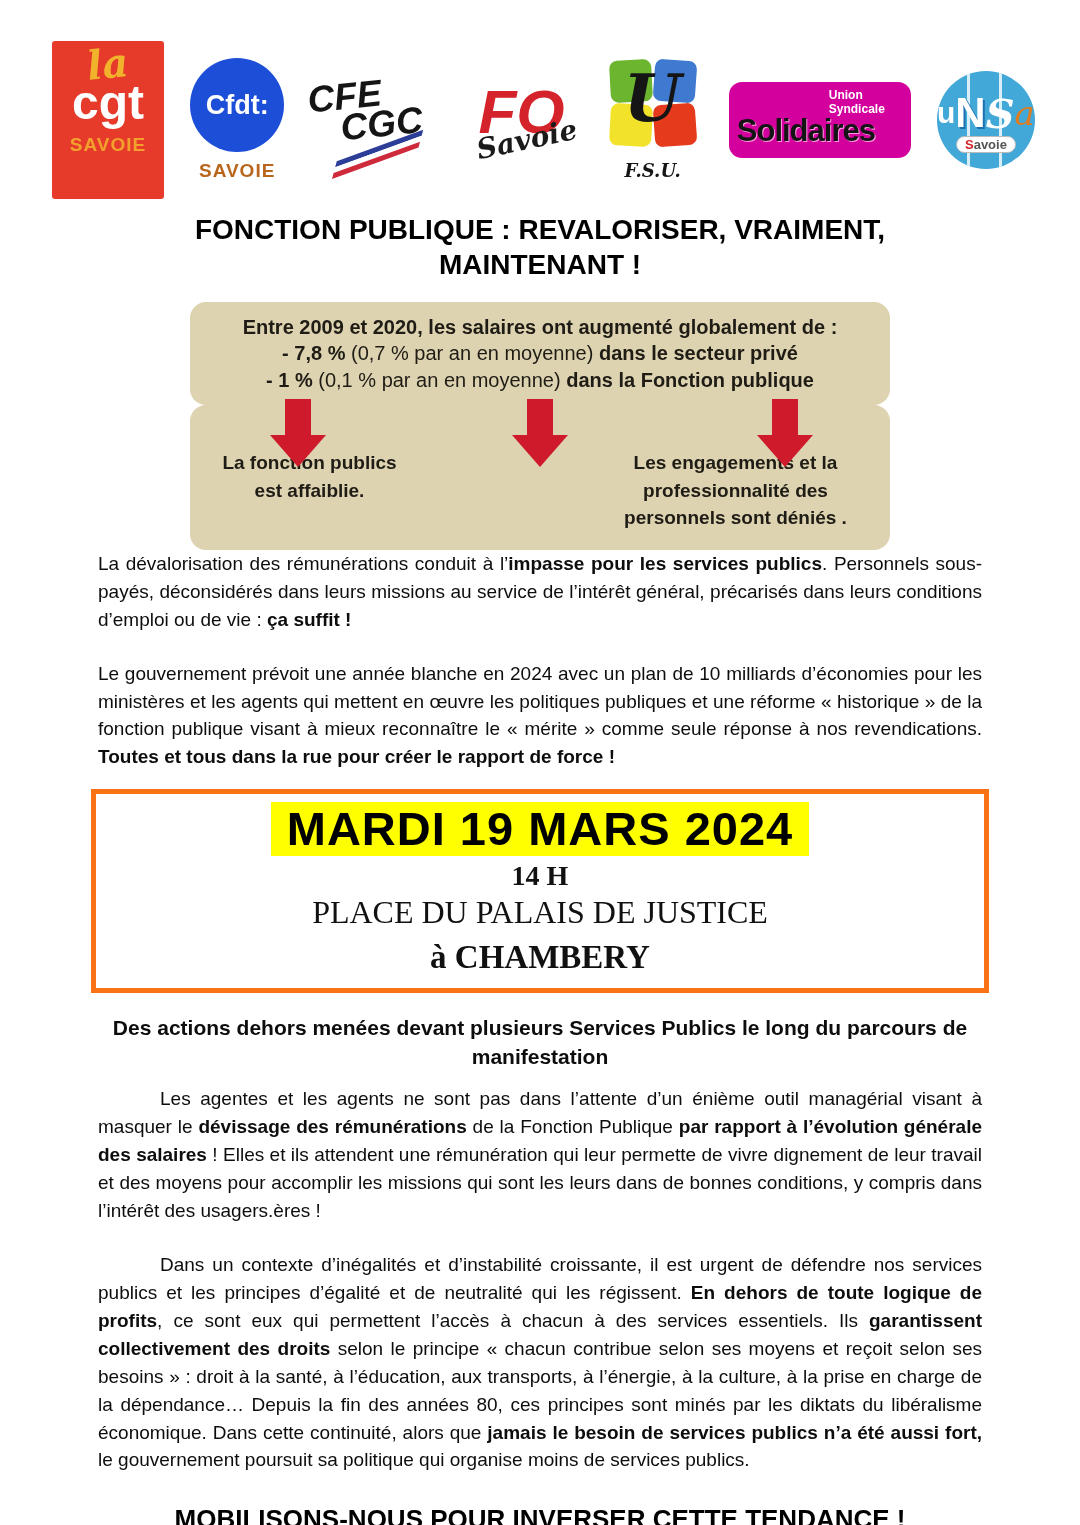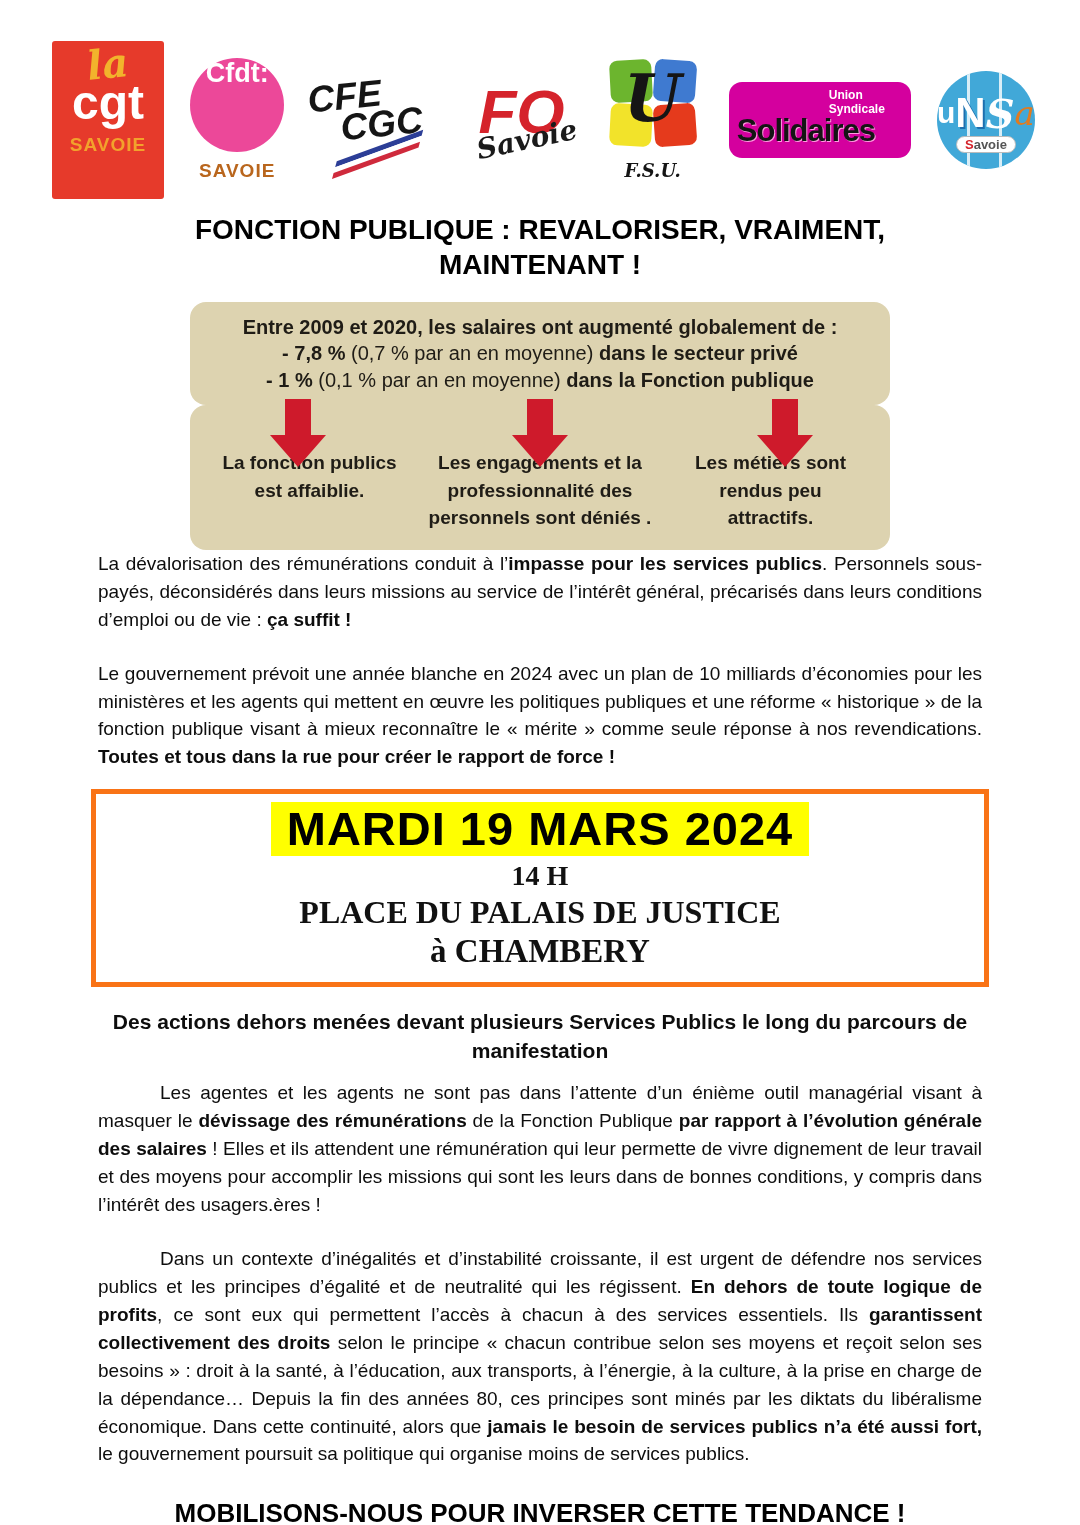--- a/index.html
+++ b/index.html
@@ -17,22 +17,22 @@
          padding:40px 45px 0 52px;height:200px;}
   .logo{display:flex;flex-direction:column;align-items:center;}
 
   .cgt{width:112px;height:158px;background:#e63a2b;border-radius:3px;
        justify-content:flex-start;padding-top:6px;}
   .cgt-la{font-family:"DejaVu Serif",serif;font-style:italic;font-weight:bold;
           color:#f2b32c;font-size:40px;line-height:.85;transform:rotate(-6deg);}
   .cgt-main{color:#fff;font-weight:bold;font-size:48px;line-height:.9;letter-spacing:0;}
   .cgt-sub{color:#f2a22c;font-weight:bold;font-size:19px;letter-spacing:1px;margin-top:10px;}
 
-  .cfdt-circle{width:94px;height:94px;border-radius:50%;background:#ec4899;
-               display:flex;justify-content:center;}
+  .cfdt-circle{width:94px;height:94px;border-radius:50%;background:#1d4ed8;
+               display:flex;align-items:center;justify-content:center;}
   .cfdt-circle span{color:#fff;font-weight:bold;font-size:27px;}
   .cfdt-sub{color:#b9661d;font-weight:bold;font-size:19px;margin-top:8px;letter-spacing:1px;}
 
   .cfecgc{width:130px;align-items:flex-start;transform:rotate(-6deg);}
   .cfe-line1,.cfe-line2{font-weight:900;font-style:italic;font-size:37px;line-height:.85;color:#151515;}
   .cfe-line2{margin-left:30px;}
   .cfe-stripes{margin-left:18px;margin-top:6px;transform:rotate(-14deg) skewX(-35deg);}
   .cfe-stripes i{display:block;width:92px;height:5px;}
   .cfe-stripes .s1{background:#2c3e97;}
   .cfe-stripes .s2{background:#fff;}
@@ -114,22 +114,22 @@
   .para.p3{margin-top:14px;}
   .para.p4{margin-top:26px;}
 
   
   .event-box{width:898px;margin:18px auto 0;border:5px solid #f97316;
              text-align:center;padding:8px 0 12px;}
   .event-date .hl{display:inline-block;background:#ffff00;color:#000;
                   font-weight:bold;font-size:47px;line-height:1.05;padding:2px 16px;
                   letter-spacing:1px;}
   .event-time{font-family:"Liberation Serif",serif;font-weight:bold;font-size:28px;margin-top:4px;}
-  .event-place{font-family:"Liberation Serif",serif;font-weight:bold;font-size:32px;margin-top:2px;}
-  .event-city{font-family:"Liberation Serif",serif;font-weight:bold;font-size:33px;margin-top:2px;}
+  .event-place{font-family:"Liberation Serif",serif;font-weight:normal;font-size:32px;margin-top:2px;}
+  .event-city{font-family:"Liberation Serif",serif;font-weight:bold;font-size:33px;margin-top:8px;}
 
   .note{width:890px;margin:20px auto 0;text-align:center;font-weight:bold;
         font-size:21px;line-height:1.4;color:#0d0d0d;}
 
   .slogan{margin:30px auto 0;text-align:center;font-weight:bold;font-size:26px;color:#000;}
 </style>
 </head>
 <body>
 
 <div class="page">
@@ -215,21 +215,20 @@
           <i class="head"></i>
         </div>
       <div class="arrow arrow3">
           <i class="stem"></i>
           <i class="head"></i>
         </div>
     </div>
     <div class="info-bottom">
       <div class="conseq">La fonction publics est affaiblie.</div>
       <div class="conseq mid">Les engagements et la professionnalité des personnels sont déniés .</div>
-      <div class="conseq">Les métiers sont rendus peu attractifs.</div>
     </div>
   </section>
 
   <p class="para p1"><span>La dévalorisation des rémunérations conduit à l’</span><b>impasse pour les services publics</b><span>. Personnels sous-payés, déconsidérés dans leurs missions au service de l’intérêt général, précarisés dans leurs conditions d’emploi ou de vie : </span><b>ça suffit !</b></p>
   <p class="para p2"><span>Le gouvernement prévoit une année blanche en 2024 avec un plan de 10 milliards d’économies pour les ministères et les agents qui mettent en œuvre les politiques publiques et une réforme « historique » de la fonction publique visant à mieux reconnaître le « mérite » comme seule réponse à nos revendications. </span><b>Toutes et tous dans la rue pour créer le rapport de force !</b></p>
 
   <section class="event-box">
     <div class="event-date">
       <span class="hl">MARDI 19 MARS 2024</span>
     </div>

